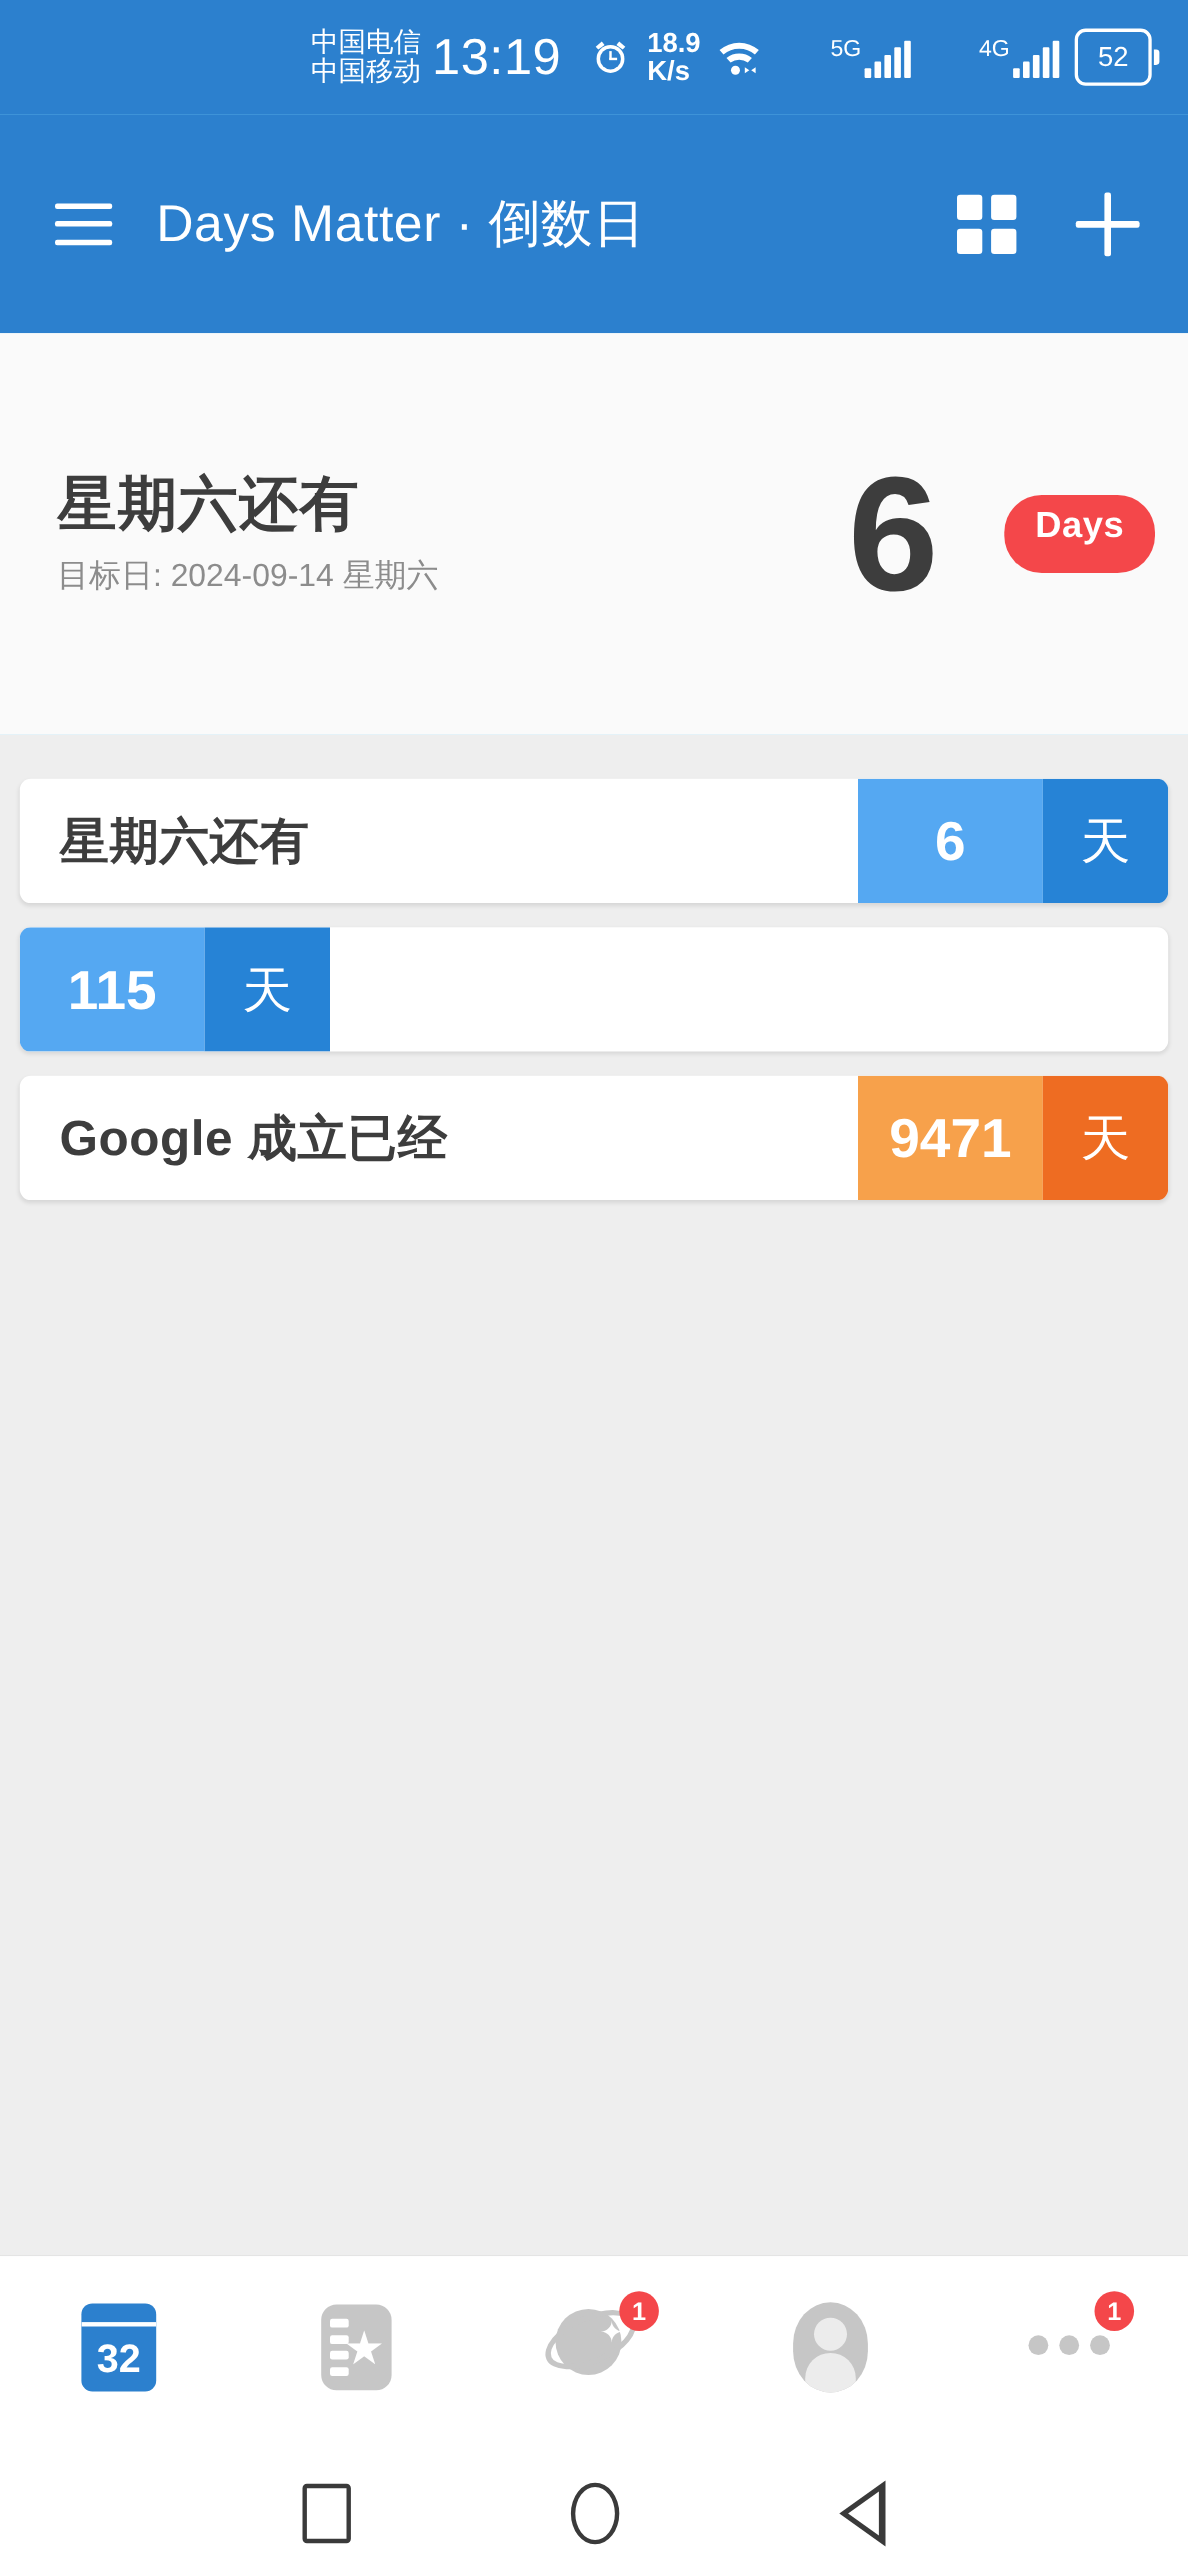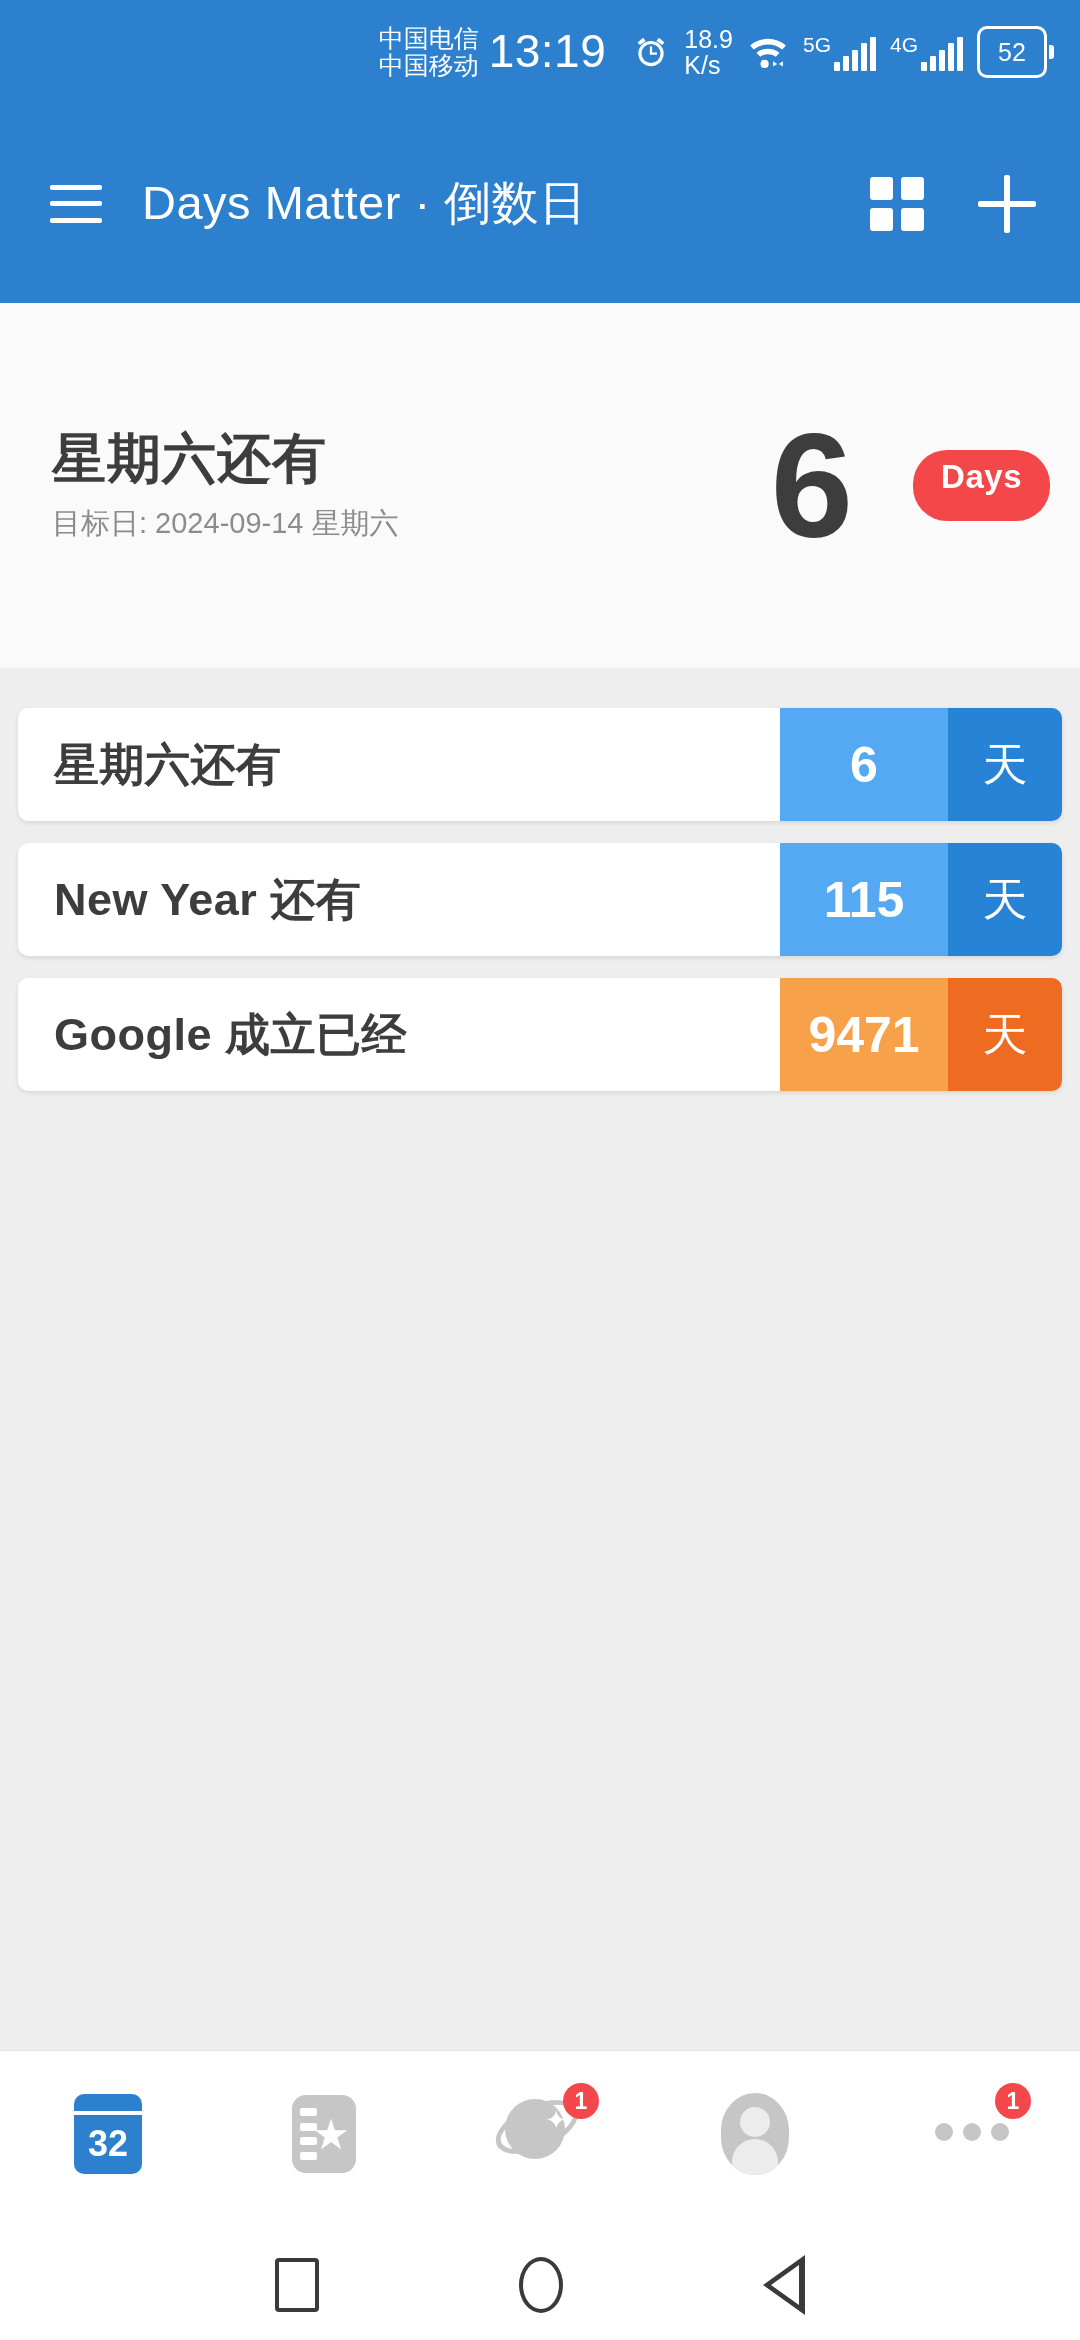--- a/index.html
+++ b/index.html
@@ -58,23 +58,23 @@
     display: flex;
     align-items: center;
     gap: 14px;
   }
   .sb-speed {
     display: flex;
     flex-direction: column;
     align-items: flex-start;
     font-size: 25px;
     line-height: 1.05;
-    font-weight: 400;
-  }
-  .sig-group { display: flex; align-items: flex-end; gap: 3px; }
+    font-weight: 700;
+  }
+  .sig-group { display: flex; align-items: flex-end; gap: 3px; margin-left: 48px; }
   .sig-label { font-size: 21px; line-height: 1; margin-bottom: 16px; }
   .bars { display: flex; align-items: flex-end; gap: 3px; height: 34px; }
   .bars i { display: block; width: 6px; background: #ffffff; border-radius: 1px; }
   .bars i:nth-child(1) { height: 9px; }
   .bars i:nth-child(2) { height: 15px; }
   .bars i:nth-child(3) { height: 21px; }
   .bars i:nth-child(4) { height: 28px; }
   .bars i:nth-child(5) { height: 34px; }
   .battery {
     display: flex;
@@ -552,21 +552,20 @@
 
   <div class="list">
 
     <div class="row">
       <div class="row-title">星期六还有</div>
       <div class="row-count" style="background: rgb(85, 168, 242);">6</div>
       <div class="row-unit" style="background: rgb(38, 131, 214);">天</div>
     </div>
 
     <div class="row">
-      <div class="row-title">New Year 还有</div>
       <div class="row-count" style="background: rgb(85, 168, 242);">115</div>
       <div class="row-unit" style="background: rgb(38, 131, 214);">天</div>
     </div>
 
     <div class="row">
       <div class="row-title">Google 成立已经</div>
       <div class="row-count" style="background: rgb(247, 161, 75);">9471</div>
       <div class="row-unit" style="background: rgb(238, 108, 34);">天</div>
     </div>
 

